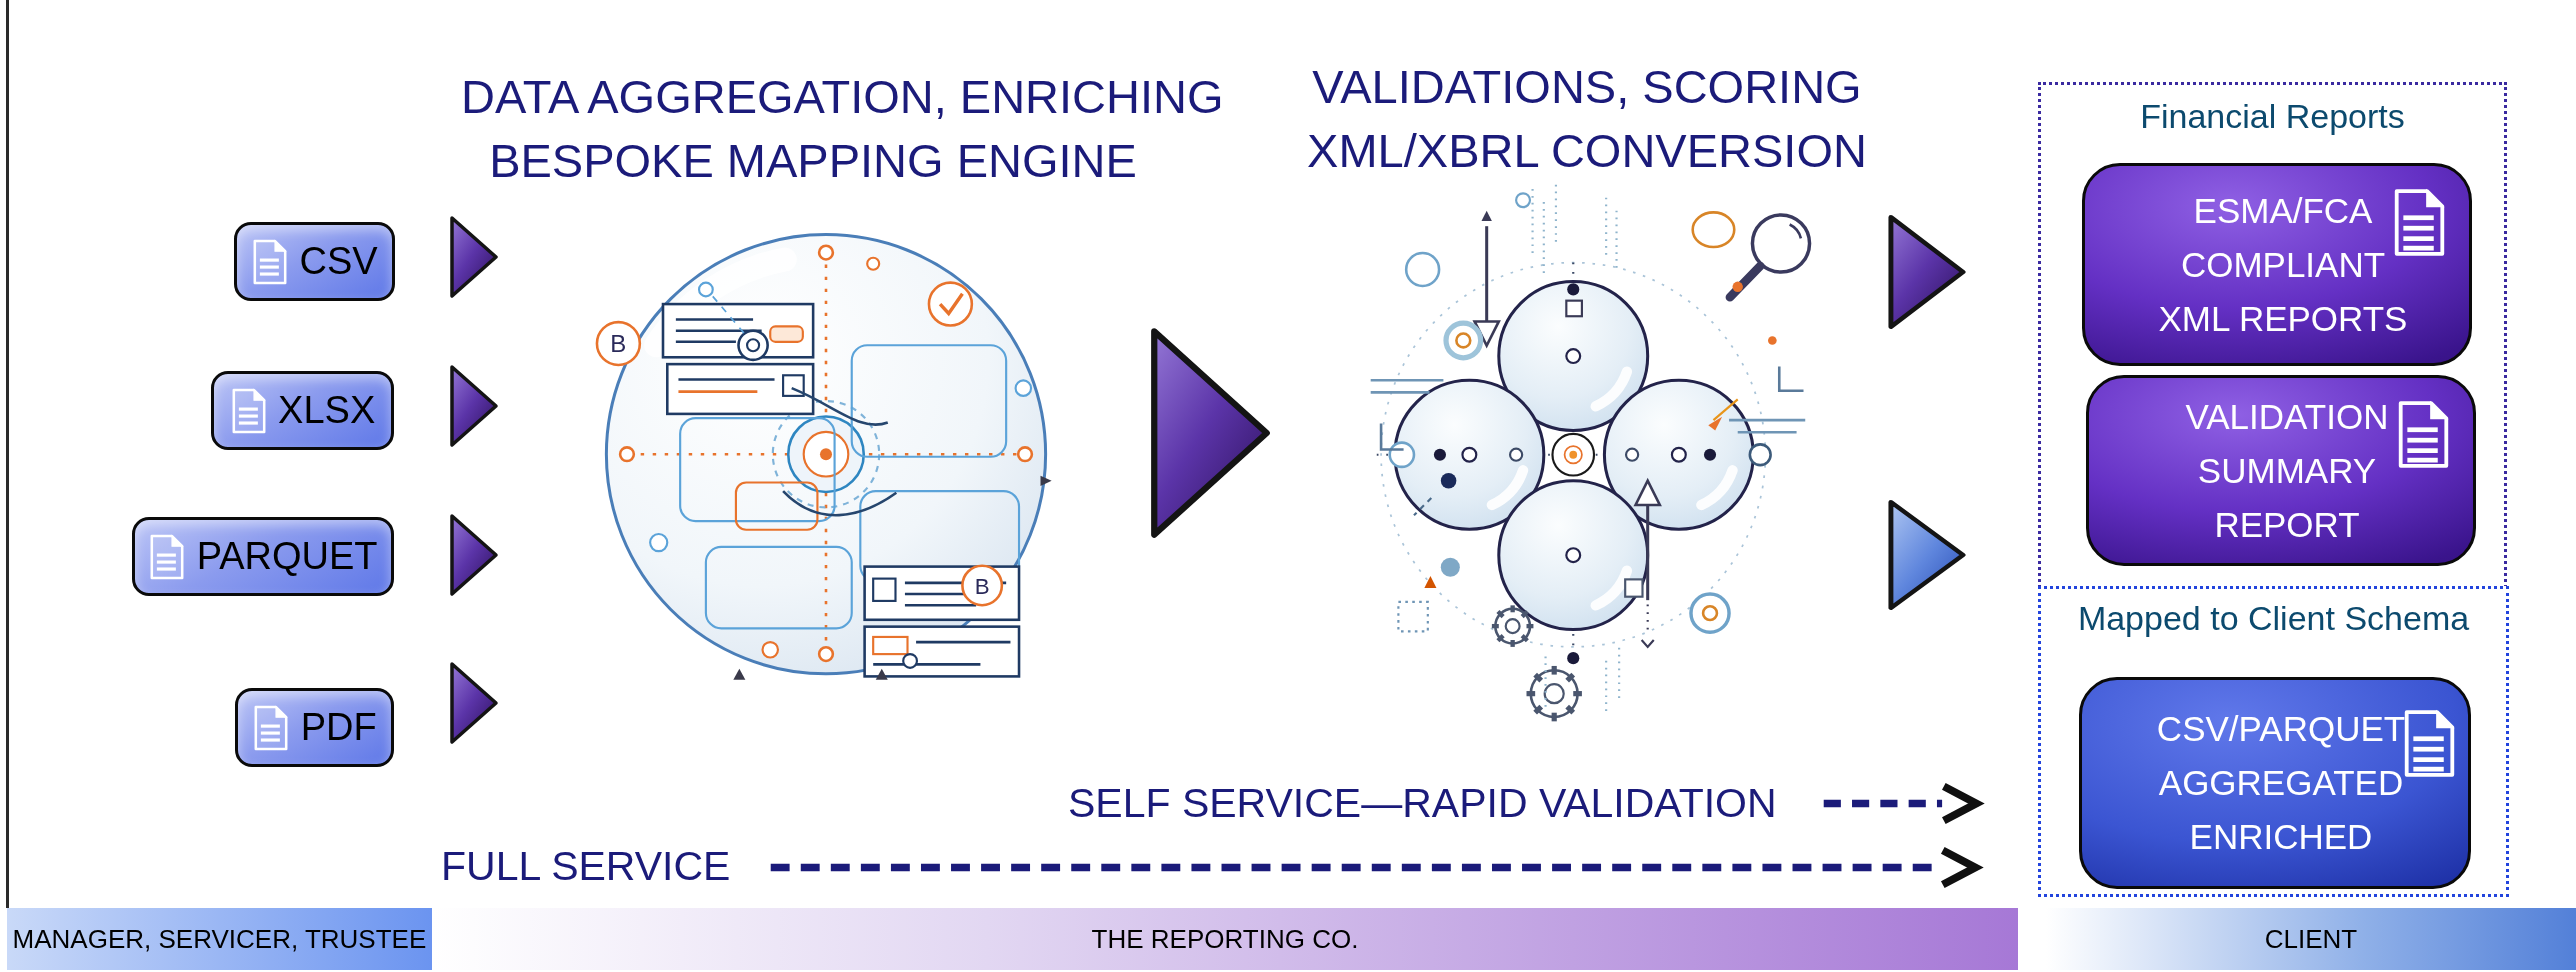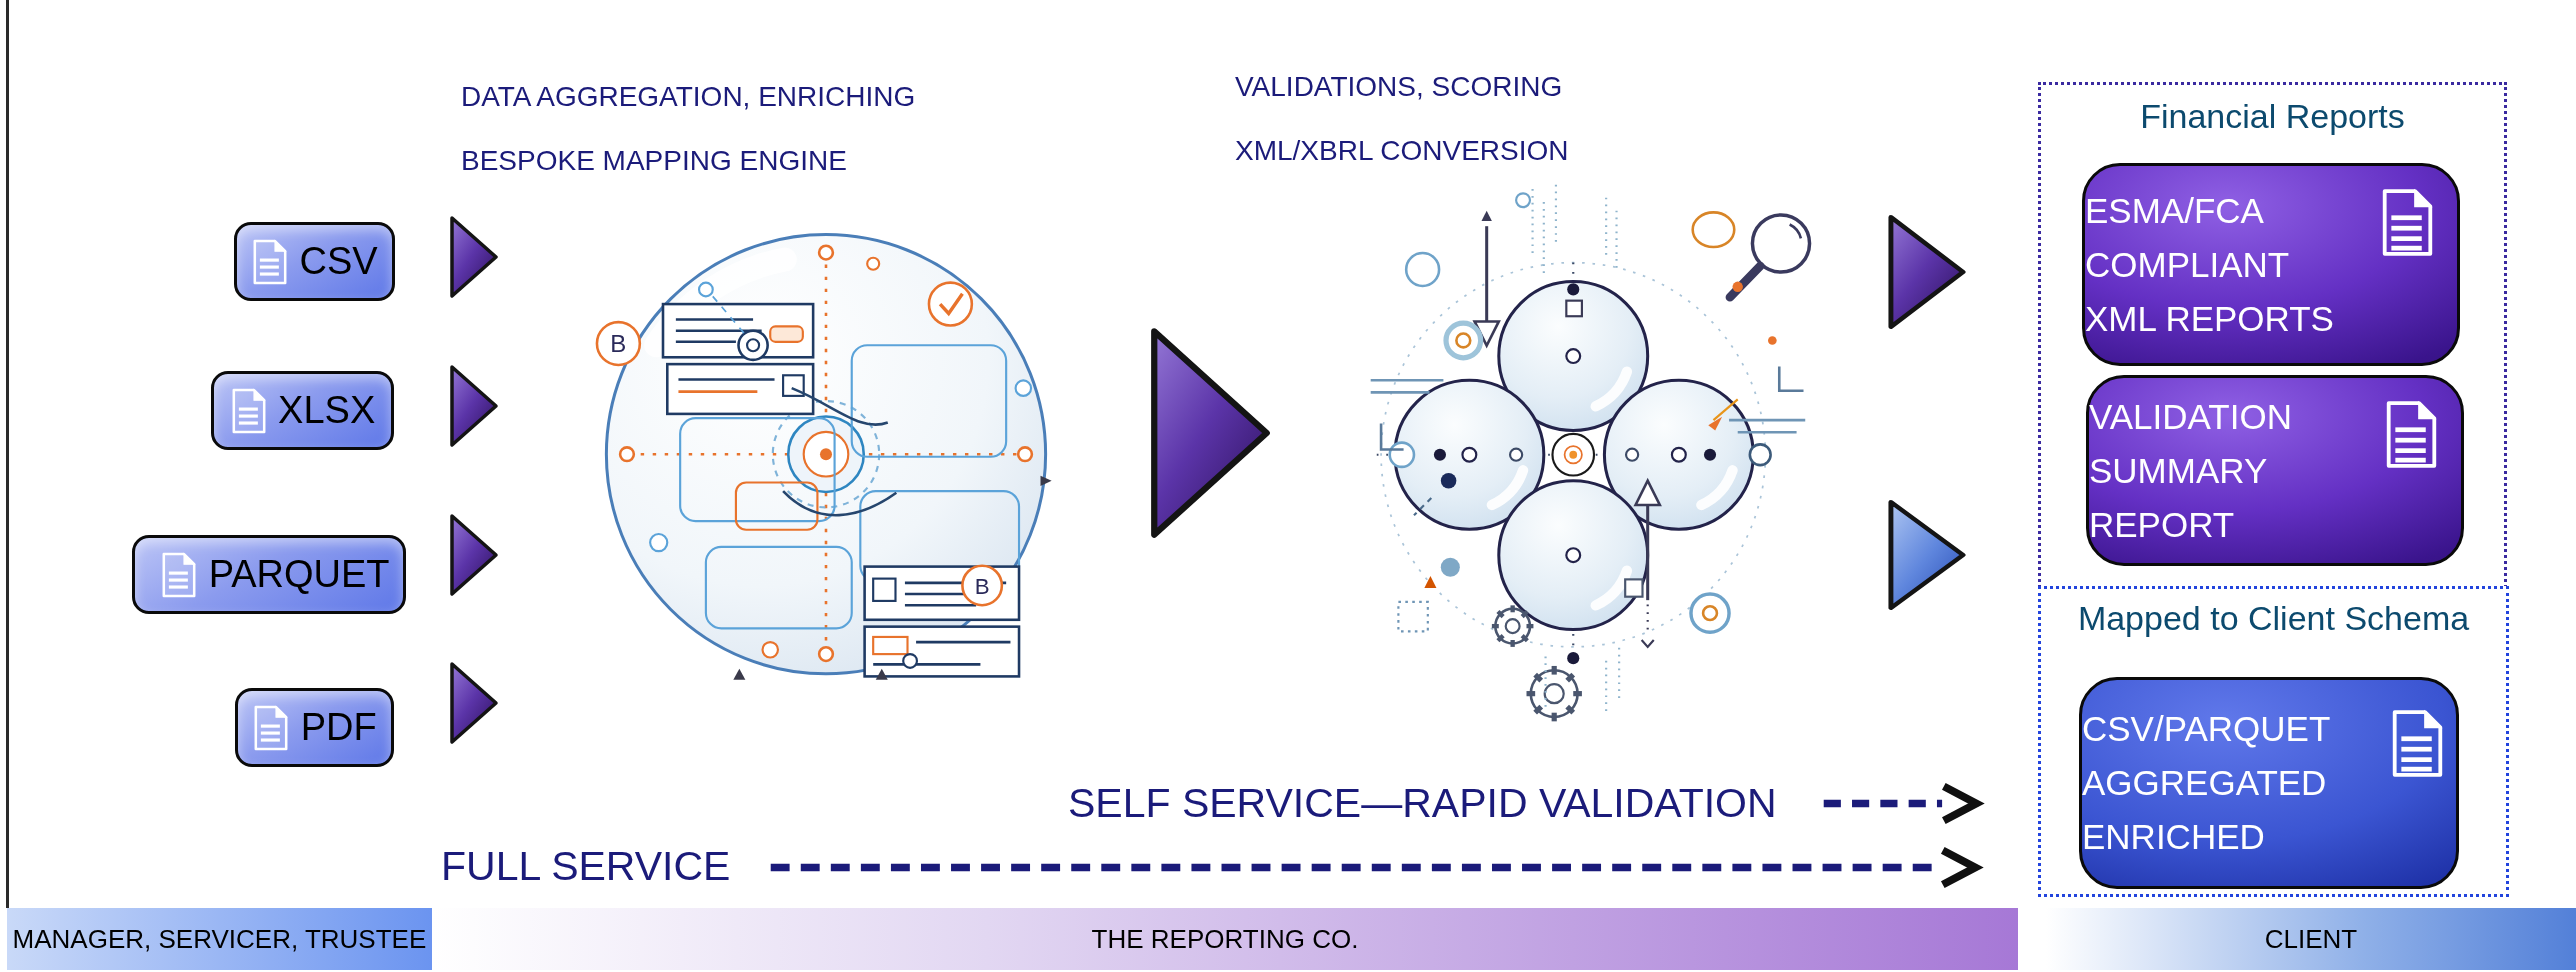--- a/index.html
+++ b/index.html
@@ -1,32 +1,32 @@
 <!DOCTYPE html>
 <html style="font-size:13.7px"><head>
 <meta charset="utf-8">
 <style>
   html,body{margin:0;padding:0;background:#ffffff;}
   .canvas{position:relative;width:2576px;height:972px;background:#ffffff;overflow:hidden;
           font-family:"Liberation Sans", sans-serif;}
   .vline{position:absolute;left:6px;top:0;width:2.6px;height:908px;background:#2a2a2a;}
-  .stage-title{position:absolute;color:#1b1b7a;font-size:28px;line-height:64px;text-align:left;white-space:nowrap;}
+  .stage-title{position:absolute;color:#1b1b7a;font-size:47px;line-height:64px;text-align:center;white-space:nowrap;}
   .badge{position:absolute;display:flex;align-items:center;justify-content:center;gap:10.3px;
          background:linear-gradient(150deg,#bcc5f6 0%,#8b9bee 45%,#5f78e8 100%);
          border:3.4px solid #0a0a0a;border-radius:17px;color:#000;font-size:38px;
          box-shadow:inset 0 5.2px 12px rgba(255,255,255,0.45);}
   .badge svg{flex:0 0 auto;}
   .tri{position:absolute;}
   .panel{position:absolute;background:#fff;}
   .panel.financial{border:3.4px dotted #3a2aa0;}
   .panel.client{border:3.4px dotted #2244dd;}
   .panel-title{position:absolute;left:0;width:100%;text-align:center;color:#0c4a6e;font-size:34px;}
   .report-box{position:absolute;border:3.4px solid #0a0a0a;border-radius:38px;color:#fff;
-              font-size:35px;line-height:54px;display:flex;flex-direction:column;align-items:flex-start;
-              justify-content:center;text-align:center;}
+              font-size:35px;line-height:54px;display:flex;flex-direction:column;align-items:center;
+              justify-content:center;text-align:center;padding-left:12px;}
   .report-box.purple{background:radial-gradient(ellipse 130% 130% at 38% 20%,#8f60e4 0%,#6430c4 40%,#3a148c 72%,#2a0d66 100%);}
   .report-box.blue{background:radial-gradient(ellipse 130% 130% at 38% 20%,#6078ea 0%,#3b55d2 45%,#1b2da2 78%,#12207e 100%);}
   .report-doc{position:absolute;top:17px;right:20.6px;}
   .service-label{position:absolute;color:#1b1b7a;font-size:41px;white-space:nowrap;}
   .arrow-svg{position:absolute;}
   .footer-seg{position:absolute;top:908px;height:62px;display:flex;align-items:center;justify-content:center;
               color:#000;font-size:26px;white-space:nowrap;}
   .footer-seg.left{background:linear-gradient(90deg,#c9d9f8 0%,#6b94f0 100%);}
   .footer-seg.middle{background:linear-gradient(90deg,#ffffff 0%,#e2d7f2 35%,#a678d6 100%);}
   .footer-seg.right{background:linear-gradient(90deg,#ffffff 0%,#8fb0e8 60%,#5380d8 100%);}
@@ -86,21 +86,21 @@
   <div class="badge" style="left:211px;top:371px;width:177px;height:73px;align-items:center;">
     <svg width="38" height="46" viewBox="0 0 60 72">
       <path d="M6 3 H38 L54 19 V69 H6 Z" fill="rgba(255,255,255,0.14)" stroke="#fff" stroke-width="4" stroke-linejoin="round"></path>
       <path d="M38 3 L54 19 L38 19 Z" fill="#fff" stroke="#fff" stroke-width="2"></path>
       <line x1="14" y1="33" x2="44" y2="33" stroke="#fff" stroke-width="5"></line>
       <line x1="14" y1="44" x2="44" y2="44" stroke="#fff" stroke-width="5"></line>
       <line x1="14" y1="55" x2="44" y2="55" stroke="#fff" stroke-width="5"></line>
     </svg>
     <span>XLSX</span>
   </div>
-  <div class="badge" style="left:132px;top:535px;width:256px;height:73px;padding-left:12px;">
+  <div class="badge" style="left:132px;top:517px;width:256px;height:73px;">
     <svg width="38" height="46" viewBox="0 0 60 72">
       <path d="M6 3 H38 L54 19 V69 H6 Z" fill="rgba(255,255,255,0.14)" stroke="#fff" stroke-width="4" stroke-linejoin="round"></path>
       <path d="M38 3 L54 19 L38 19 Z" fill="#fff" stroke="#fff" stroke-width="2"></path>
       <line x1="14" y1="33" x2="44" y2="33" stroke="#fff" stroke-width="5"></line>
       <line x1="14" y1="44" x2="44" y2="44" stroke="#fff" stroke-width="5"></line>
       <line x1="14" y1="55" x2="44" y2="55" stroke="#fff" stroke-width="5"></line>
     </svg>
     <span>PARQUET</span>
   </div>
   <div class="badge" style="left:235px;top:688px;width:153px;height:73px;">

